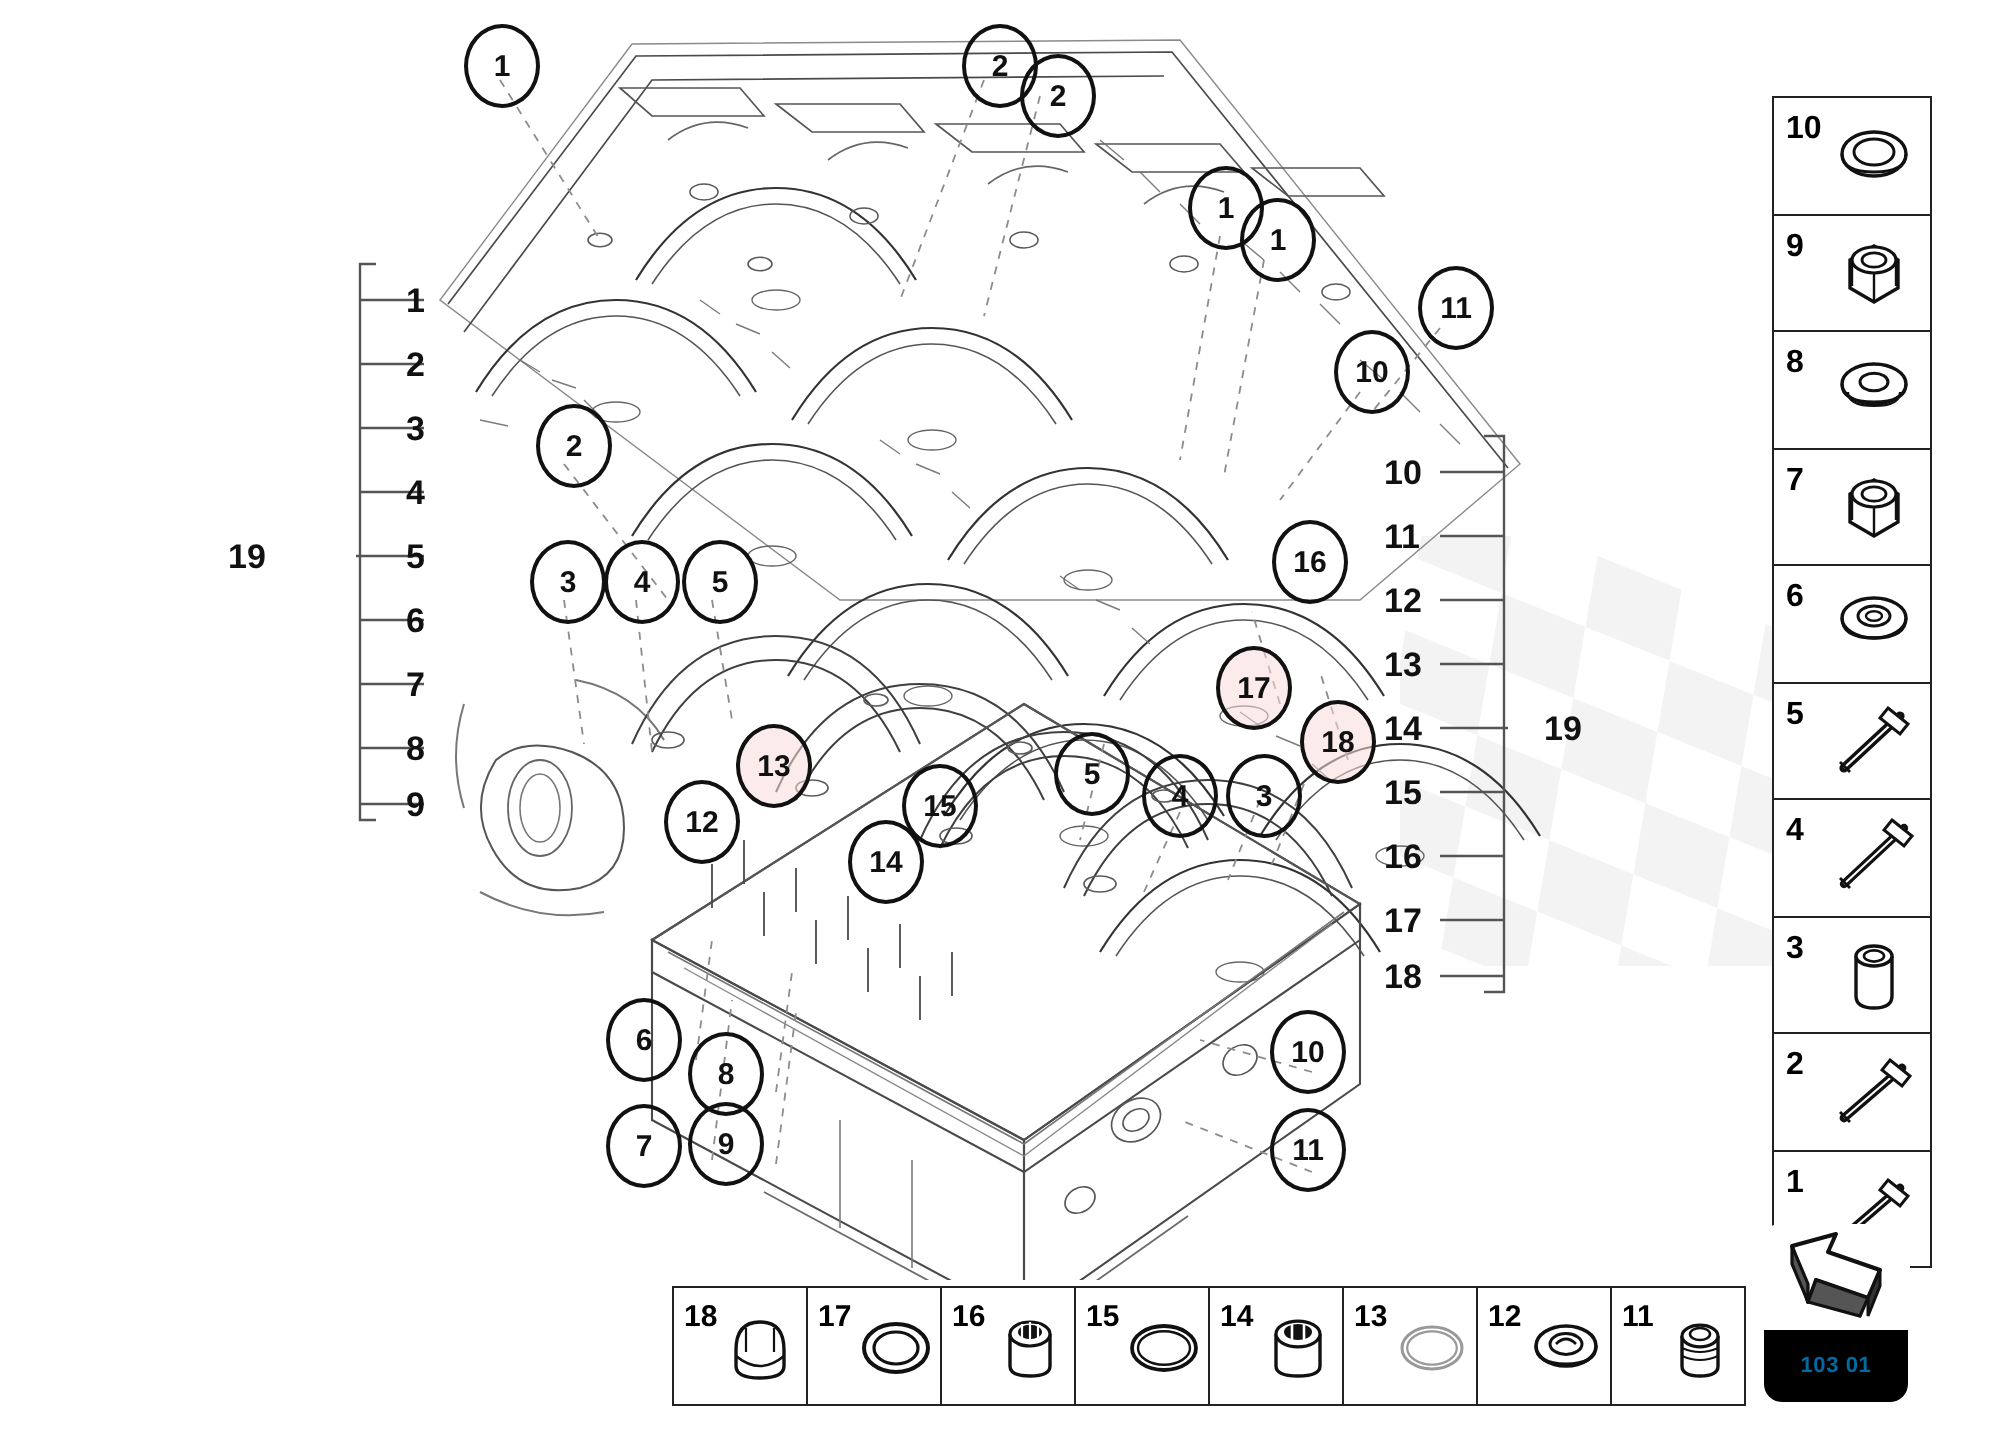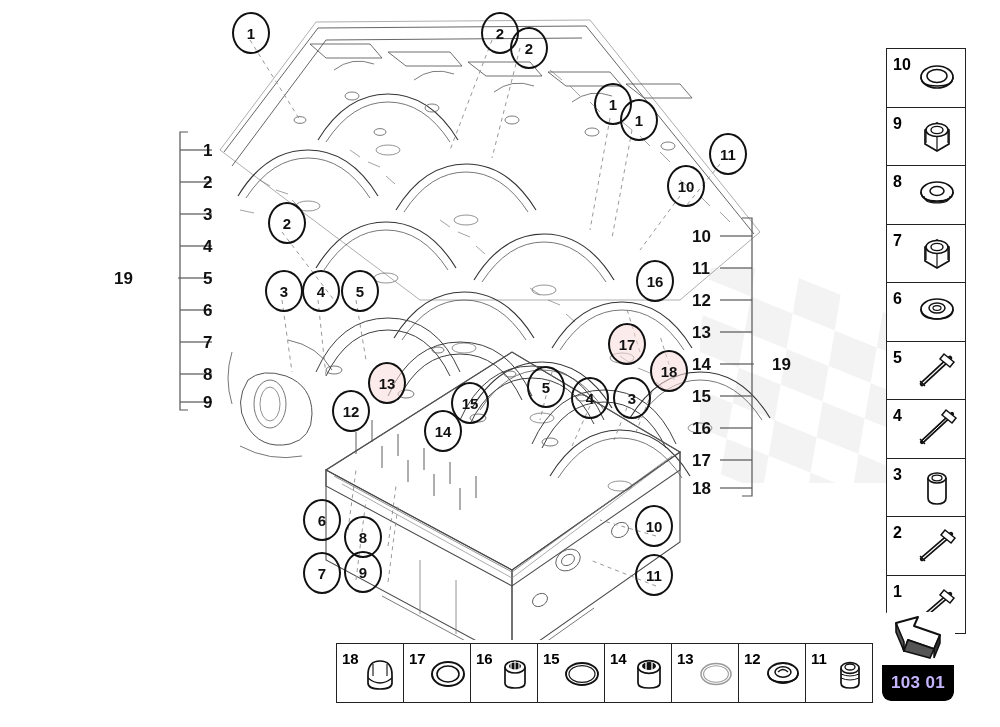--- a/index.html
+++ b/index.html
@@ -53,21 +53,21 @@
   .legend-row .rcell .art{position:absolute;left:22px;top:5px;width:44px;height:46px;}
 
   
   .badge{position:absolute;left:881px;top:612px;width:72px;height:88px;
          border-radius:9px;background:#fff;border:1px solid #fff;overflow:hidden;
          box-shadow:0 0 0 0 #000;}
   .badge .top{position:absolute;left:0;top:0;width:72px;height:52px;background:#fff;}
   .badge .bot{position:absolute;left:0;top:52px;width:72px;height:36px;background:#000;
               border-radius:0 0 9px 9px;
               display:flex;align-items:center;justify-content:center;}
-  .badge .bot span{color:#c4b5fd;font-size:17px;font-weight:700;letter-spacing:.3px;}
+  .badge .bot span{color:#0369a1;font-size:11px;font-weight:700;letter-spacing:.3px;}
 </style>
 </head>
 <body>
 
 <div id="stage">
 
   <div class="wm-flag">
     <svg viewBox="0 0 230 215" width="230" height="215">
       <g fill="#ebebeb">
         <g transform="skewY(22) skewX(-9)">

